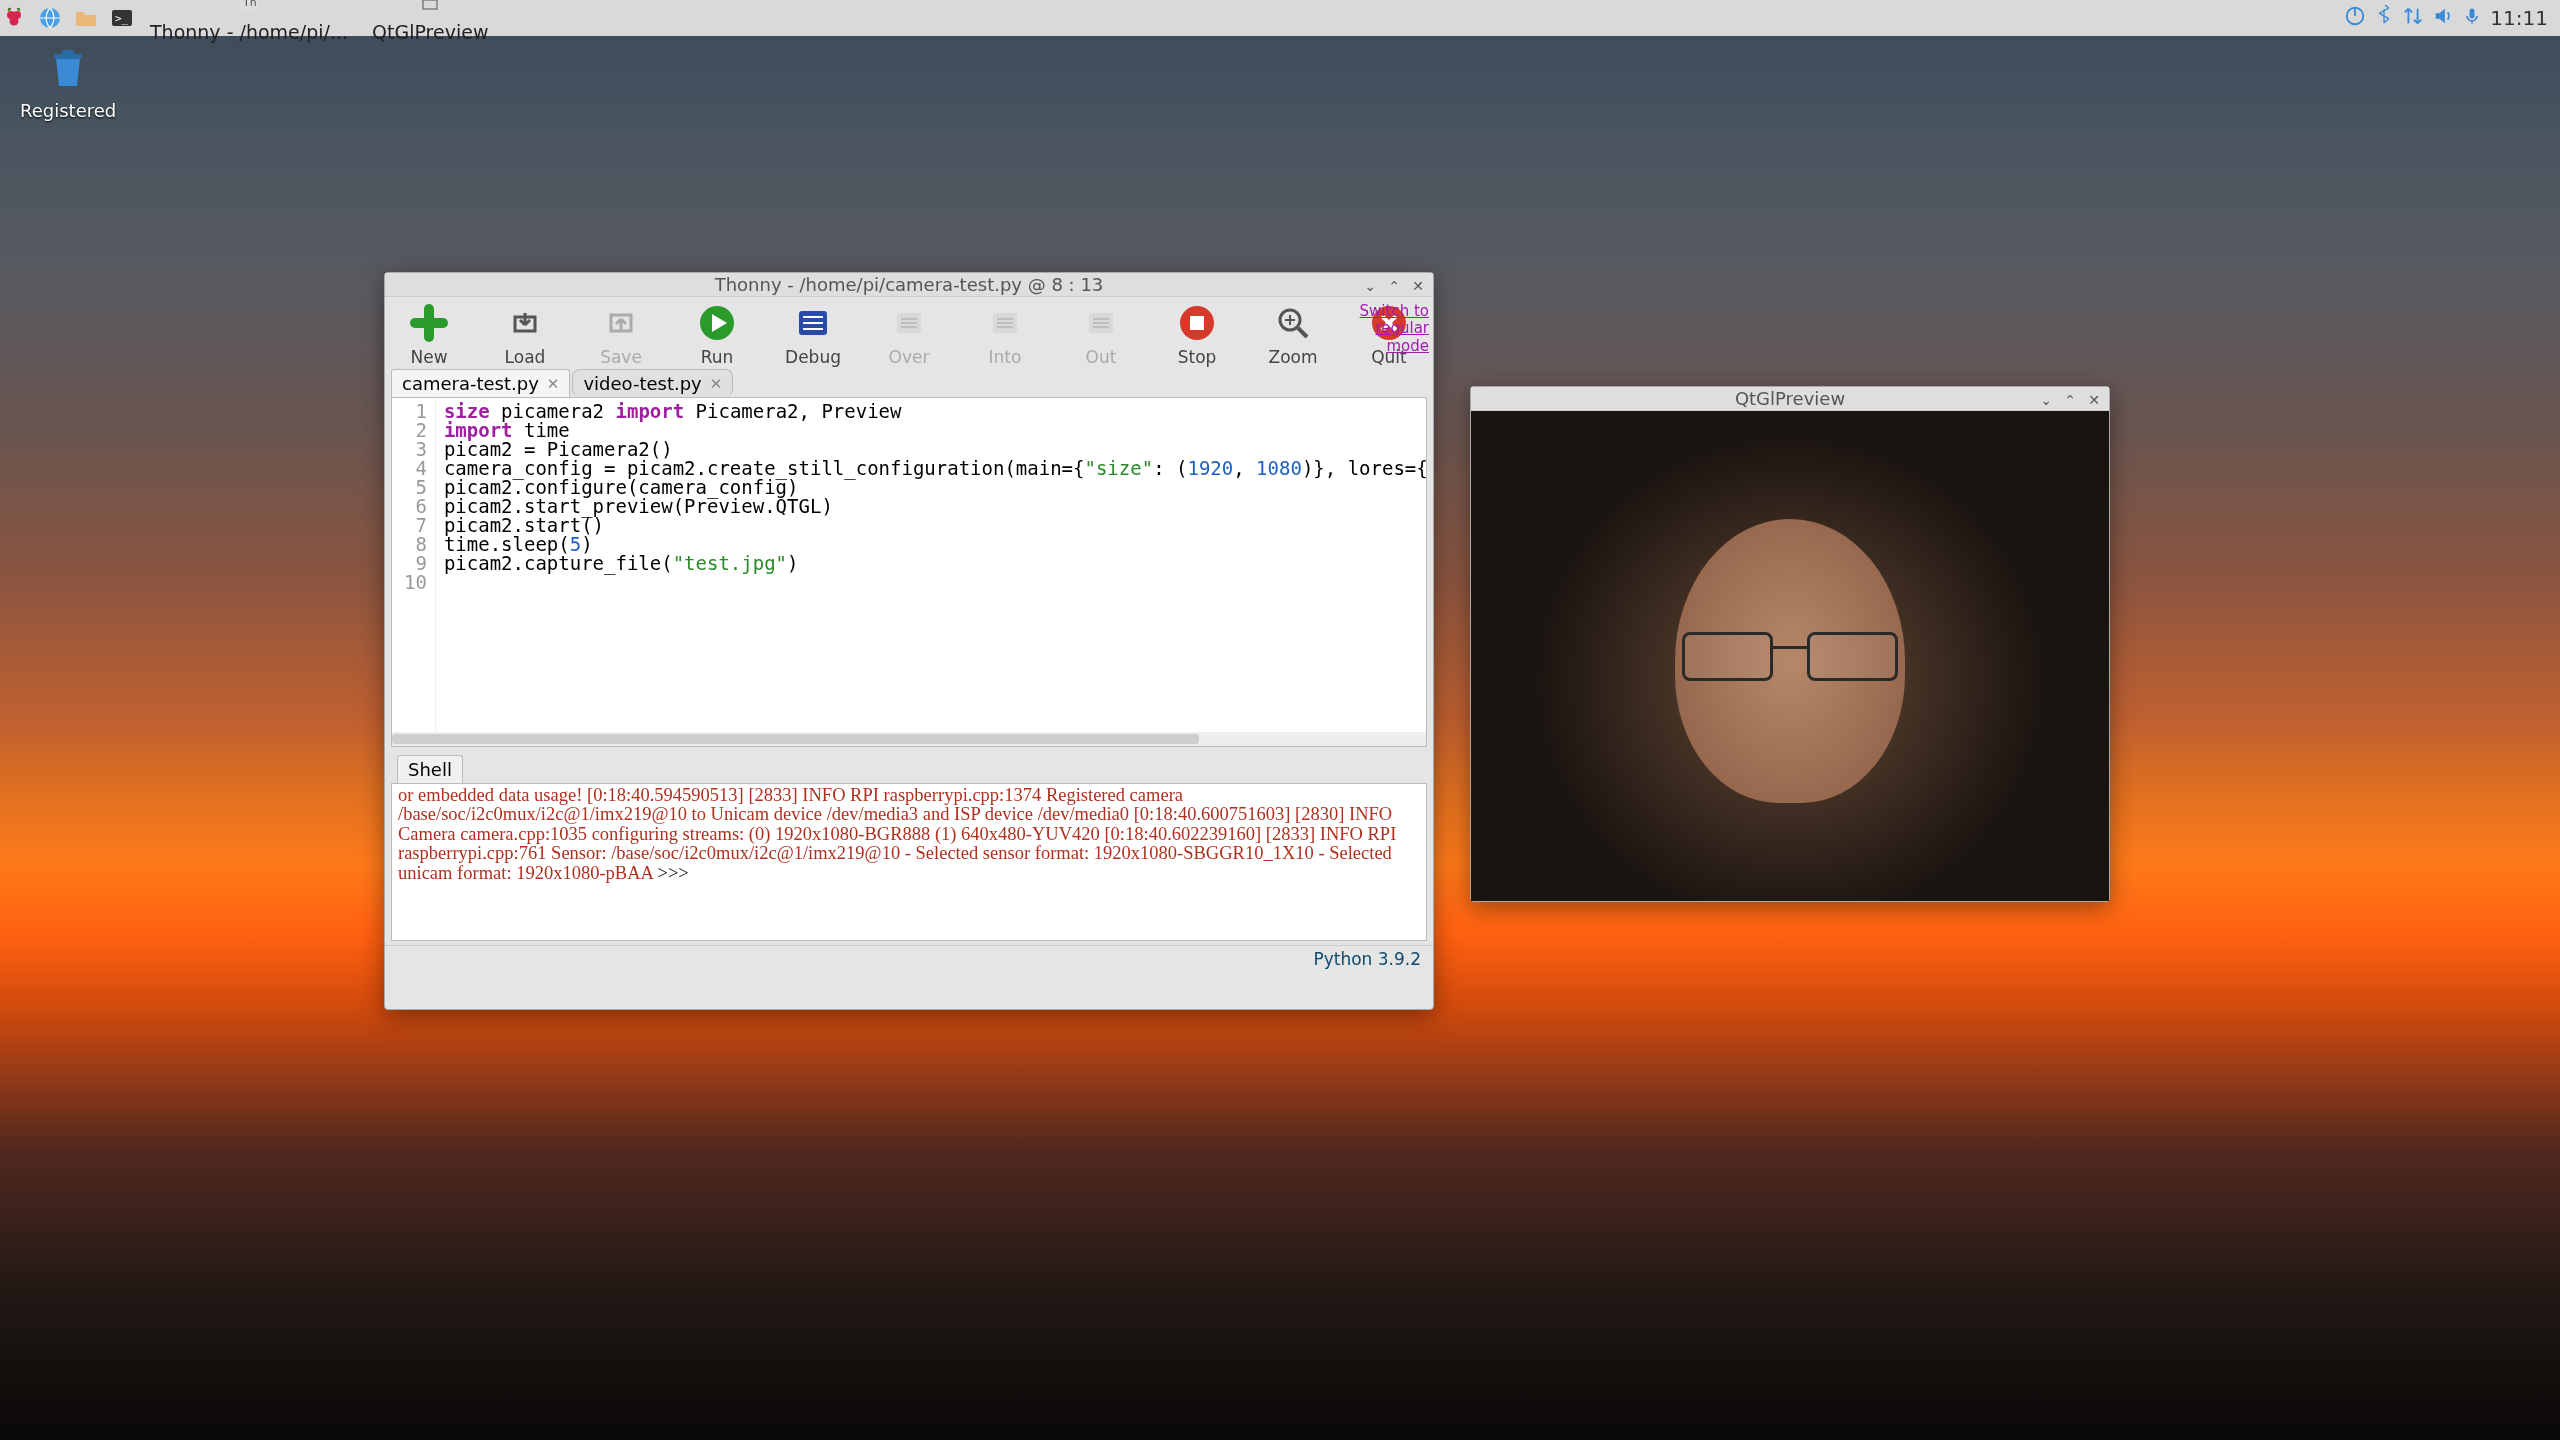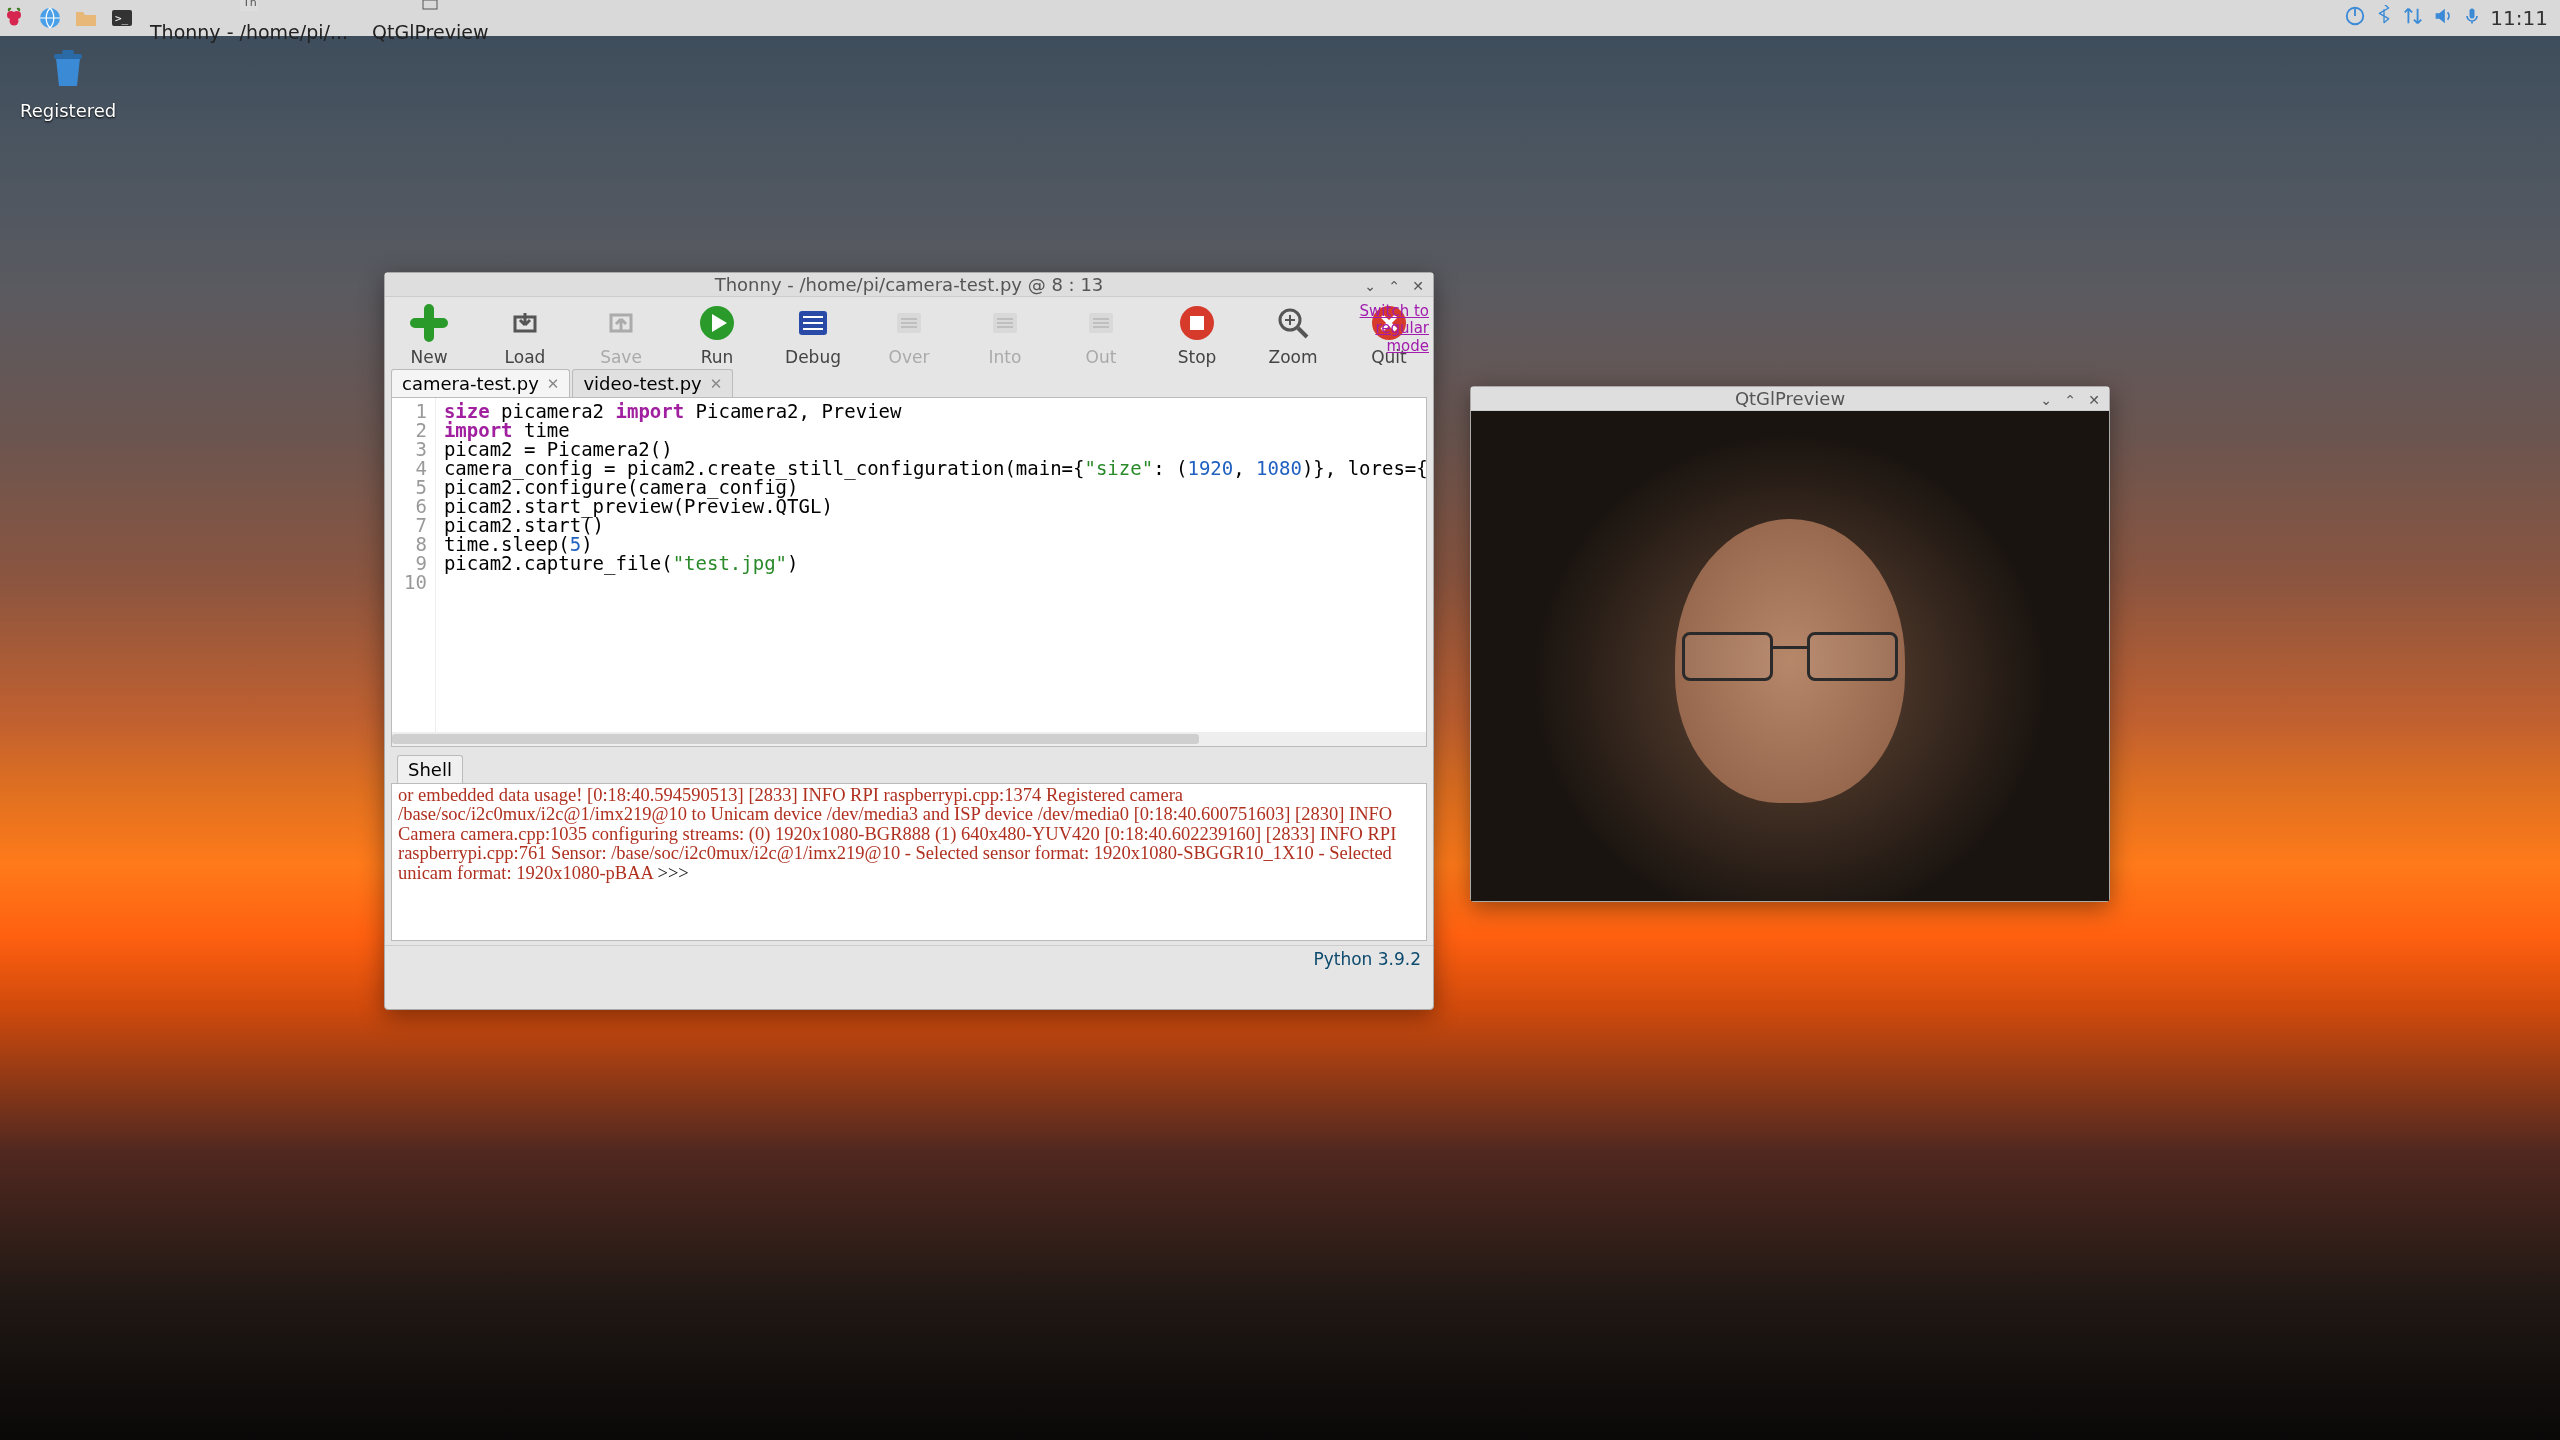--- a/index.html
+++ b/index.html
@@ -54,21 +54,21 @@
 .toolbar { display: flex; align-items: flex-start; padding: 4px 10px 2px; background: #e5e5e5; gap: 28px; position: relative; }
 .tbtn { display: flex; flex-direction: column; align-items: center; width: 70px; cursor: pointer; }
 .tbtn .ic { width: 44px; height: 44px; display: flex; align-items: center; justify-content: center; }
 .tbtn .lbl { font-size: 17px; color: #444; margin-top: 2px; }
 .tbtn.disabled .lbl { color: #aaa; }
 .tbtn.disabled svg { opacity: .4; }
 .mode-link { position: absolute; right: 4px; top: 6px; font-size: 15px; text-align: right; text-decoration: underline; color: #a21caf; line-height: 1.15; cursor: pointer; }
 
 .tabs { display: flex; background: #e5e5e5; padding-left: 6px; }
 .tab { display: flex; align-items: center; gap: 8px; padding: 3px 10px; font-size: 18px; border: 1px solid #bbb; border-bottom: none; background: #f5f5f5; margin-right: 2px; border-radius: 3px 3px 0 0; cursor: pointer;}
-.tab.inactive { background: #e0e0e0; }
+.tab.inactive { background: #e0e0e0; border-radius: 8px; }
 .tabx { font-size: 15px; color: #888; cursor: pointer; }
 
 .editor { flex: 0 0 350px; display: flex; background: #fff; border: 1px solid #bbb; margin: 0 6px; font-family: "DejaVu Sans Mono", monospace; font-size: 19px; line-height: 1.0; position: relative; }
 .gutter { background: #fff; color: #999; text-align: right; padding: 4px 8px 4px 12px; border-right: 1px solid #eee; user-select: none; }
 .code { padding: 4px 8px; white-space: pre; overflow: hidden; flex: 1; }
 .kw { color: #a020a0; font-weight: bold; }
 .num { color: #2060c0; }
 .str { color: #2a8a2a; }
 .hscroll { position: absolute; left: 0; right: 0; bottom: 0; height: 14px; background: #eee; }
 .hscroll .thumb { position: absolute; left: 0; width: 78%; top: 2px; bottom: 2px; background: #cfcfcf; border-radius: 3px; }

